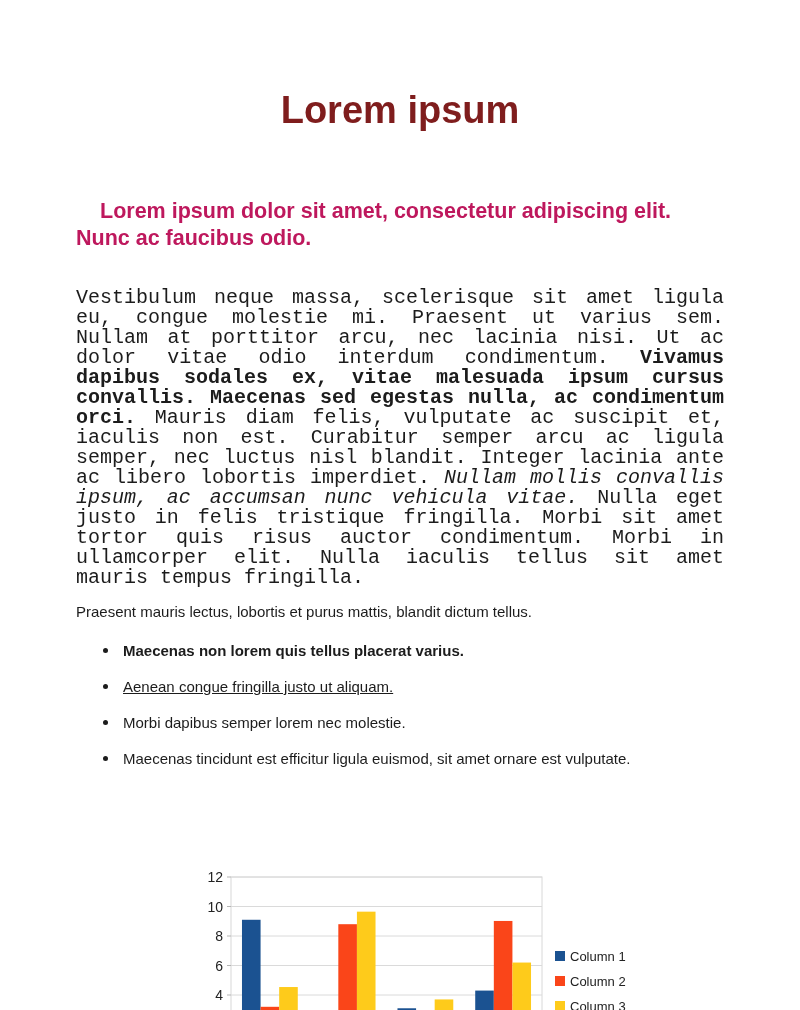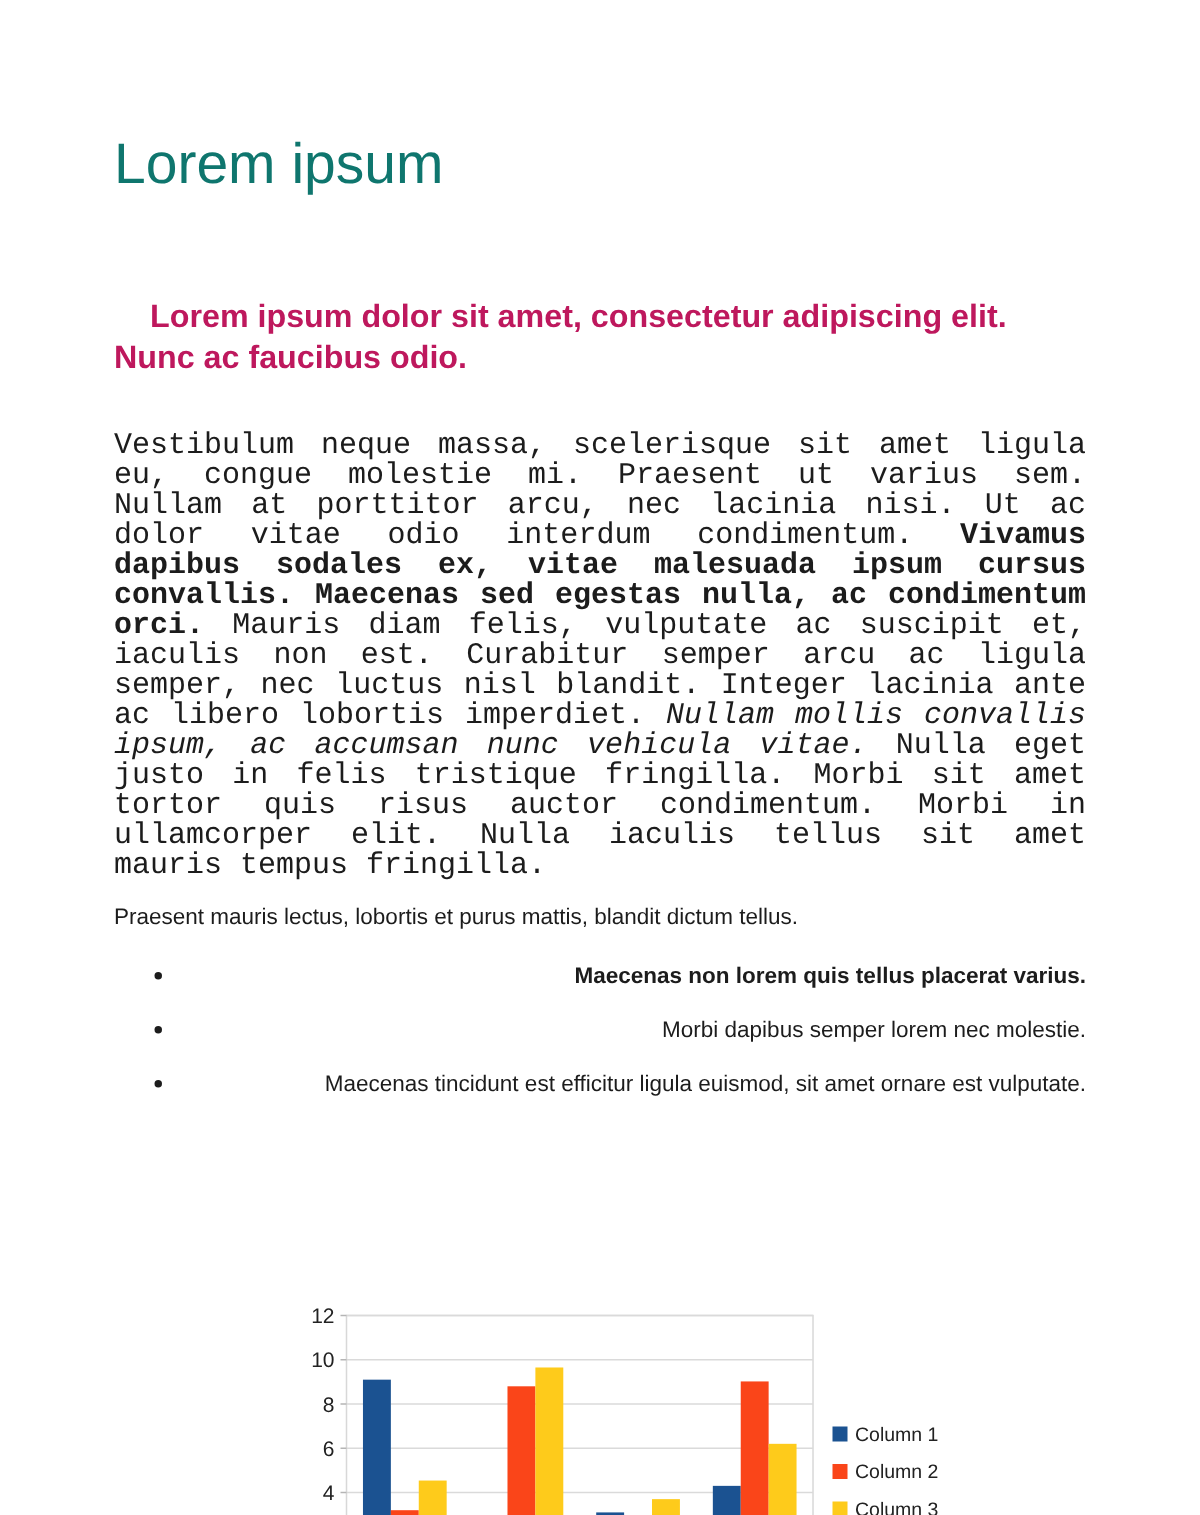--- a/index.html
+++ b/index.html
@@ -3,35 +3,35 @@
 <meta charset="utf-8">
 <style>
   html,body{margin:0;padding:0;}
   body{
     width:800px;height:1010px;background:#ffffff;
     font-family:"Liberation Sans","DejaVu Sans",sans-serif;
     color:#1c1c1c;position:relative;overflow:hidden;
   }
   .page{width:800px;height:1010px;box-sizing:border-box;padding:0 76px;position:relative;}
   .doc-title{
-    margin:88px 0 0;font-size:38px;line-height:44px;font-weight:normal;
-    text-align:left;color:#0f766e;
+    margin:88px 0 0;font-size:38px;line-height:44px;font-weight:bold;
+    text-align:center;color:#7f1d1d;
   }
   .doc-heading{
     margin:66px 0 0;font-size:21.5px;line-height:27px;font-weight:bold;
     text-indent:24px;color:#be185d;
   }
   .body-par{
     margin:36px 0 0;font-size:20px;line-height:20px;text-align:justify;font-family:Liberation Mono, monospace;
   }
   .body-par2{margin:14px 0 0;font-size:15px;line-height:20px;}
   .run-bold{font-weight:bold;}
   .run-italic{font-style:italic;}
   .run-underline{text-decoration:underline;}
-  ul.doc-list{margin:16px 0 0;padding:0;list-style:none;text-align:right;}
+  ul.doc-list{margin:16px 0 0;padding:0;list-style:none;}
   ul.doc-list li{
     position:relative;padding-left:47px;margin-bottom:11px;
     font-size:15px;line-height:25px;
   }
   ul.doc-list li .bullet-dot{
     position:absolute;left:27px;top:10px;width:5px;height:5px;border-radius:50%;
     background:#1c1c1c;
   }
   .chart-object{
     position:absolute;left:180px;top:768px;width:490px;height:240px;
@@ -47,20 +47,21 @@
   <h1 class="doc-title">Lorem ipsum</h1>
 
   <h2 class="doc-heading">Lorem ipsum dolor sit amet, consectetur adipiscing elit. Nunc ac faucibus odio.</h2>
 
   <p class="body-par" id="paragraph-1"><span class="run-normal">Vestibulum neque massa, scelerisque sit amet ligula eu, congue molestie mi. Praesent ut varius sem. Nullam at porttitor arcu, nec lacinia nisi. Ut ac dolor vitae odio interdum condimentum. </span><span class="run-bold">Vivamus dapibus sodales ex, vitae malesuada ipsum cursus convallis. Maecenas sed egestas nulla, ac condimentum orci. </span><span class="run-normal">Mauris diam felis, vulputate ac suscipit et, iaculis non est. Curabitur semper arcu ac ligula semper, nec luctus nisl blandit. Integer lacinia ante ac libero lobortis imperdiet. </span><span class="run-italic">Nullam mollis convallis ipsum, ac accumsan nunc vehicula vitae. </span><span class="run-normal">Nulla eget justo in felis tristique fringilla. Morbi sit amet tortor quis risus auctor condimentum. Morbi in ullamcorper elit. Nulla iaculis tellus sit amet mauris tempus fringilla.</span></p>
 
   <p class="body-par2">Praesent mauris lectus, lobortis et purus mattis, blandit dictum tellus.</p>
 
   <ul class="doc-list" id="bullet-list">
       <li><span class="bullet-dot"></span><span class="run-bold">Maecenas non lorem quis tellus placerat varius.</span></li>
+      <li><span class="bullet-dot"></span><span class="run-underline">Aenean congue fringilla justo ut aliquam. </span></li>
       <li><span class="bullet-dot"></span><span class="run-normal">Morbi dapibus semper lorem nec molestie.</span></li>
       <li><span class="bullet-dot"></span><span class="run-normal">Maecenas tincidunt est efficitur ligula euismod, sit amet ornare est vulputate.</span></li>
     </ul>
 
   <figure class="chart-object" id="chart-object" style="margin:0;">
       <svg width="490" height="240" viewBox="0 0 490 240">
         <rect x="51" y="21" width="311" height="177" fill="none" stroke="#d8d8d8" stroke-width="1"></rect>
         <line x1="47" y1="198" x2="51" y2="198" stroke="#b5b5b5" stroke-width="1"></line>
         <text x="43" y="203" text-anchor="end" font-size="14">0</text>
         <line x1="51" y1="168.5" x2="362" y2="168.5" stroke="#dadada" stroke-width="1"></line>

